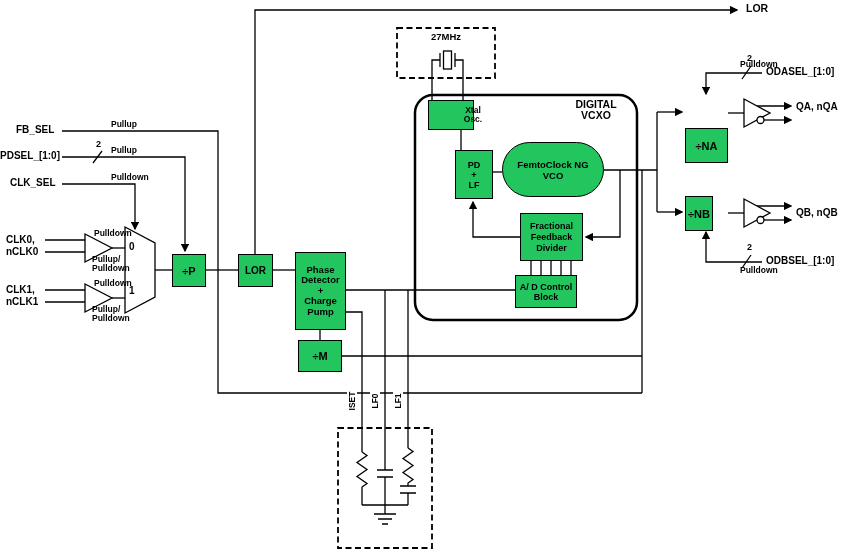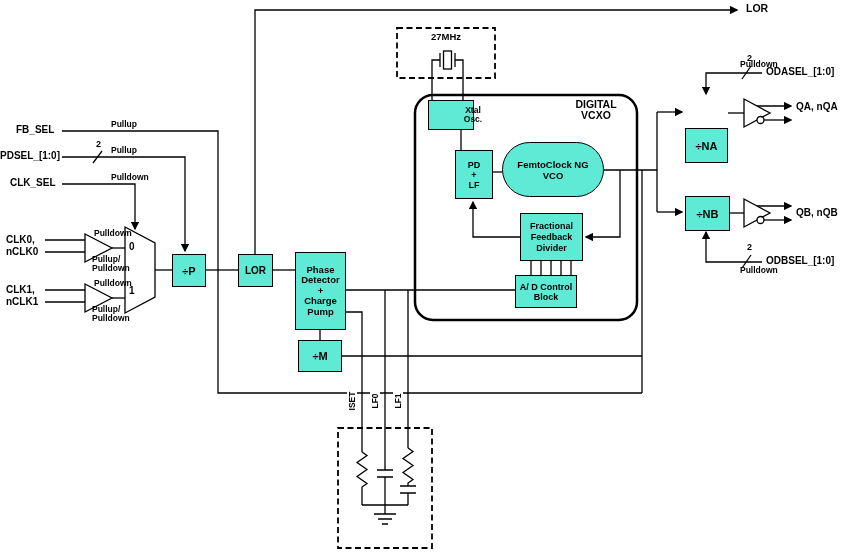--- a/index.html
+++ b/index.html
@@ -1,19 +1,19 @@
 <!DOCTYPE html>
 <html><head>
 <meta charset="utf-8">
 <style>
   * { margin:0; padding:0; box-sizing:border-box; }
   html,body { background:#fff; font-family:"Liberation Sans", sans-serif; color:#000; }
   #canvas { position:relative; width:846px; height:552px; background:#fff; overflow:hidden; }
   #wires { position:absolute; left:0; top:0; }
-  .blk { position:absolute; background:#5eead4; border:1.4px solid #000; display:flex;
+  .blk { position:absolute; background:#22c55e; border:1.4px solid #000; display:flex;
          align-items:center; justify-content:center; text-align:center;
          font-weight:bold; white-space:pre-line; }
   .lbl { position:absolute; font-weight:bold; white-space:pre-line; line-height:1.1; }
   .vlbl { position:absolute; width:34px; height:10px; font-weight:bold; font-size:8.5px;
           text-align:center; background:#fff; line-height:10px; transform:rotate(-90deg); }
   .f8  { font-size:8.5px;padding-left:44px; }
   .f9  { font-size:9px; }
   .f95 { font-size:9.5px; }
   .f10 { font-size:10px; }
   .f105{ font-size:10.5px; }
@@ -116,21 +116,21 @@
 +
 LF</div>
   <div class="blk f95" style="left:502px;top:142px;width:102px;height:55px;border-radius:28px;line-height:11px;">FemtoClock NG
 VCO</div>
   <div class="blk f9" style="left:520px;top:213px;width:63px;height:48px;line-height:11px;">Fractional
 Feedback
 Divider</div>
   <div class="blk f9" style="left:515px;top:275px;width:62px;height:33px;line-height:10px;">A/ D Control
 Block</div>
   <div class="blk f11" style="left:685px;top:96px;width:43px;height:35px;margin-top:32px;">÷NA</div>
-  <div class="blk f11" style="left:685px;top:196px;width:45px;height:35px;">÷NB</div>
+  <div class="blk f11" style="left:685px;top:196px;width:28px;height:35px;">÷NB</div>
 
   <div class="lbl f105" style="left:560px;top:99px;width:72px;text-align:center;line-height:11px;">DIGITAL
 VCXO</div>
   <div class="lbl f95" style="left:397px;top:32px;width:98px;text-align:center;">27MHz</div>
 
   <div class="lbl f105" style="left:746px;top:3px;">LOR</div>
 
   <div class="lbl f10" style="left:16px;top:124px;">FB_SEL</div>
   <div class="lbl f8" style="left:67px;top:120px;">Pullup</div>
   <div class="lbl f10" style="left:0px;top:150px;">PDSEL_[1:0]</div>

